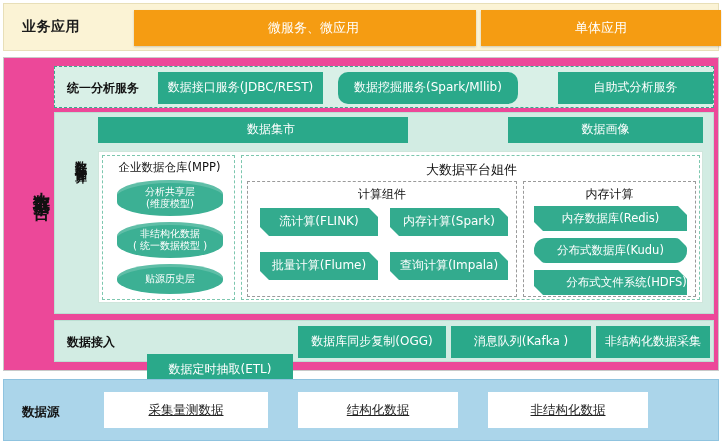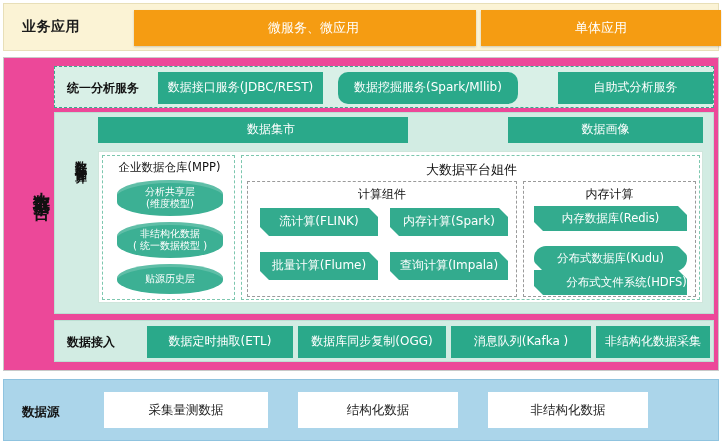--- a/index.html
+++ b/index.html
@@ -156,56 +156,56 @@
   }
   .comp-chip{
     position:absolute;height:28px;font-size:12px;
   }
   .cc1{left:12px;top:26px;width:118px;}
   .cc2{left:142px;top:26px;width:118px;}
   .cc3{left:12px;top:70px;width:118px;}
   .cc4{left:142px;top:70px;width:118px;}
   .sc{left:10px;width:153px;height:25px;font-size:11.5px;position:absolute;}
   .sc1{top:24px;}
-  .sc2{top:64px;border-radius:12px;}
+  .sc2{top:56px;border-radius:12px;}
   .sc3{top:88px;padding-left:32px;}
 
   
   .strip-ingest{
     position:absolute;left:50px;top:262px;width:660px;height:42px;
     background:#d2ece3;
     border:1px solid #bcdfd3;
     box-sizing:border-box;
   }
   .strip-ingest .slabel{
     position:absolute;left:12px;top:13px;
     font-size:12px;font-weight:bold;color:#111;
   }
   .strip-ingest .chip{position:absolute;top:5px;height:32px;font-size:12px;}
-  .in1{left:92px;width:146px;}
+  .in1{left:92px;width:146px;margin-top:28px;}
   .in2{left:243px;width:148px;}
   .in3{left:396px;width:140px;}
   .in4{left:541px;width:114px;}
 
   
   .band-source{
     position:absolute;left:3px;top:379px;width:716px;height:62px;
     background:#abd5ea;
     border:1px solid #8fc3df;
     box-sizing:border-box;
   }
   .band-source .lbl{
     position:absolute;left:18px;top:24px;
     font-size:12.5px;font-weight:bold;color:#111;
   }
   .src-box{
     position:absolute;top:12px;height:36px;
     background:#ffffff;
     color:#222;font-size:12.5px;
-    display:flex;align-items:center;justify-content:center;
+    display:flex;align-items:center;justify-content:center;text-decoration:underline;
   }
   .s1{left:100px;width:164px;}
   .s2{left:294px;width:160px;}
   .s3{left:484px;width:160px;}
 </style>
 </head>
 <body>
 
 <div class="page">
 

